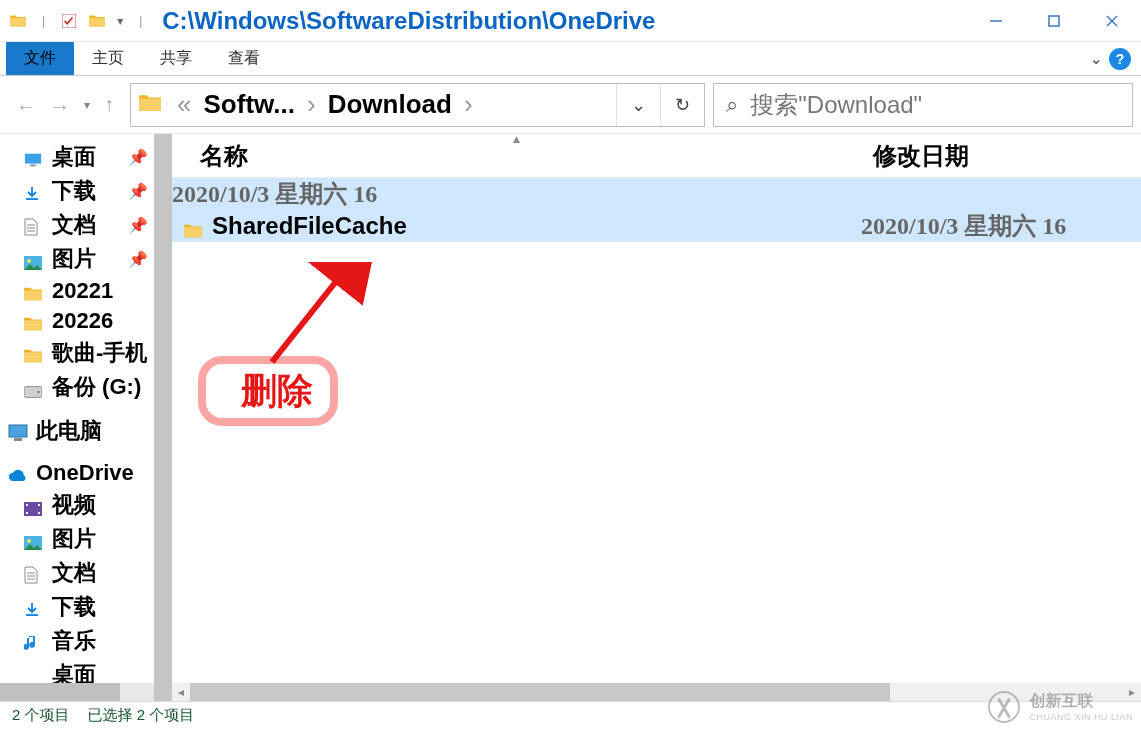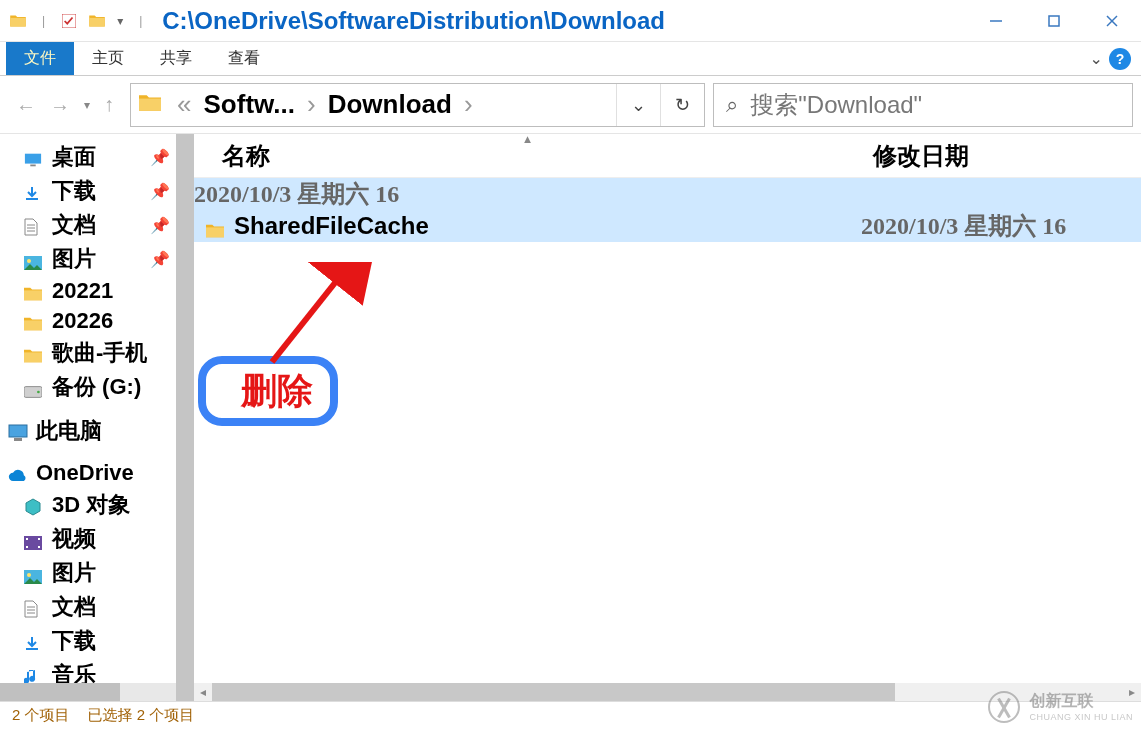--- a/index.html
+++ b/index.html
@@ -11,21 +11,21 @@
 .titlebar .qat-icon { width: 16px; height: 16px; display: inline-flex; align-items: center; justify-content: center; }
 .titlebar .qat-sep { color: #999; font-size: 12px; padding: 0 4px; }
 .titlebar .title { font-size: 24px; font-weight: 700; color: #0a65c4; padding-left: 16px; flex: 1; }
 .titlebar .winbtns { display: flex; }
 .titlebar .winbtn { width: 58px; height: 42px; display: flex; align-items: center; justify-content: center; color: #3a78c0; }
 .titlebar .winbtn.close { color: #3a78c0; }
 
 
 .ribbon { height: 34px; background: #fff; display: flex; align-items: stretch; border-bottom: 1px solid #ccc; padding-left: 6px; }
 .ribbon .tab { padding: 0 18px; display: flex; align-items: center; font-size: 16px; color: #333; }
-.ribbon .tab.file { background: #1979ca; color: #fef9c3; font-size: 16px; }
+.ribbon .tab.file { background: #1979ca; color: #000000; font-size: 16px; }
 .ribbon .spacer { flex: 1; }
 .ribbon .helpbtn { display: flex; align-items: center; gap: 6px; padding-right: 10px; }
 .ribbon .chev { color: #555; }
 .ribbon .helpcircle { width: 22px; height: 22px; border-radius: 50%; background: #1e88e5; color: #fff; display: flex; align-items: center; justify-content: center; font-size: 14px; font-weight: bold; }
 
 
 .navrow { height: 58px; display: flex; align-items: center; gap: 8px; padding: 0 8px; border-bottom: 1px solid #e5e5e5; }
 .navbtns { display: flex; align-items: center; gap: 14px; color: #555; font-size: 20px; padding: 0 8px; }
 .navbtns .disabled { color: #aaa; }
 .addressbar { flex: 1; height: 44px; border: 1px solid #bdbdbd; display: flex; align-items: center; position: relative; }
@@ -34,21 +34,21 @@
 .addressbar .crumb { padding: 0 6px; }
 .addressbar .sep { color: #999; padding: 0 6px; font-weight: 400; }
 .addressbar .right { margin-left: auto; display: flex; height: 100%; }
 .addressbar .drop, .addressbar .refresh { width: 44px; border-left: 1px solid #e0e0e0; display: flex; align-items: center; justify-content: center; color: #444; font-size: 18px; }
 .searchbox { width: 420px; height: 44px; border: 1px solid #bdbdbd; display: flex; align-items: center; padding: 0 12px; }
 .searchbox .sicon { color: #666; font-size: 22px; margin-right: 12px; }
 .searchbox .stext { font-size: 24px; color: #777; }
 
 
 .split { display: flex; height: calc(729px - 42px - 34px - 58px - 28px); }
-.navpane { width: 194px; overflow: hidden; position: relative; border-right: 0; padding-top: 6px; }
+.navpane { width: 172px; overflow: hidden; position: relative; border-right: 0; padding-top: 6px; }
 .navpane::after { content: ""; position: absolute; right: 0; top: 0; width: 18px; height: 100%; background: linear-gradient(#c5c5c5,#c5c5c5); }
 .navpane .scrollbar-thumb { position: absolute; right: 0; top: 0; width: 18px; height: 260px; background: #9b9b9b; }
 .navpane .scrollbar-thumb2 { position: absolute; right: 0; top: 320px; width: 18px; height: 210px; background: #9b9b9b; }
 .navpane .item { display: flex; align-items: center; gap: 8px; padding: 2px 0 2px 24px; font-size: 22px; font-weight: 700; white-space: nowrap; }
 .navpane .item.top { padding-left: 8px; }
 .navpane .item .pin { margin-left: auto; margin-right: 24px; color: #888; font-size: 16px; font-weight: 400; }
 .navpane .icon { width: 20px; height: 18px; flex: none; }
 .navpane .hscroll { position: absolute; bottom: 0; left: 0; right: 18px; height: 18px; background: #e8e8e8; display:flex; align-items:center; }
 .navpane .hscroll .thumb { height: 18px; width: 120px; background: #c0c0c0; }
 
@@ -63,24 +63,24 @@
 .content .row { display: flex; align-items: center; height: 32px; font-size: 24px; font-weight: 700; background: #cfe8ff; }
 .content .row .fname { flex: 1; display: flex; align-items: center; gap: 8px; padding-left: 12px; }
 .content .row .fdate { width: 280px; color: #666; font-weight: 700; white-space: nowrap; overflow: hidden; font-family: Liberation Serif, serif; }
 .content .foldericon-sm { width: 20px; height: 18px; flex: none; }
 .content .hscroll { position: absolute; bottom: 0; left: 0; right: 0; height: 18px; background: #f0f0f0; display: flex; align-items: center; }
 .content .hscroll .lar, .content .hscroll .rar { width: 18px; text-align: center; color: #888; font-size: 12px; }
 .content .hscroll .track { flex: 1; height: 18px; position: relative; }
 .content .hscroll .thumb { position: absolute; left: 0; top: 0; height: 18px; width: 75%; background: #c8c8c8; }
 
 
-.statusbar { height: 28px; border-top: 1px solid #ddd; display: flex; align-items: center; font-size: 15px; color: #a16207; padding: 0 12px; gap: 18px; }
-
-
-.annotation { position: absolute; left: 198px; top: 356px; width: 140px; height: 70px; border: 8px solid #3b82f6; border-radius: 24px; background: #fff; display: flex; align-items: center; justify-content: center; padding-left: 18px; }
+.statusbar { height: 28px; border-top: 1px solid #ddd; display: flex; align-items: center; font-size: 15px; color: #14532d; padding: 0 12px; gap: 18px; }
+
+
+.annotation { position: absolute; left: 198px; top: 356px; width: 140px; height: 70px; border: 8px solid #fca5a5; border-radius: 24px; background: #fff; display: flex; align-items: center; justify-content: center; padding-left: 18px; }
 .annotation span { font-size: 36px; font-weight: 700; color: #e51616; }
 .arrow { position: absolute; left: 262px; top: 262px; pointer-events: none; }
 
 
 .watermark { position: absolute; right: 8px; bottom: 6px; display: flex; align-items: flex-start; gap: 9px; opacity: 0.55; }
 .watermark .wcircle { width: 32px; height: 32px; border: 2px solid #888; border-radius: 50%; position: relative; }
 .watermark .wcircle::before, .watermark .wcircle::after { content: ""; position: absolute; background: #888; width: 3px; height: 22px; top: 4px; left: 50%; }
 .watermark .wcircle::before { transform: translateX(-50%) rotate(30deg); }
 .watermark .wcircle::after { transform: translateX(-50%) rotate(-30deg); }
 .watermark .wtext .l1 { font-size: 16px; font-weight: 700; color: #777; }
@@ -110,21 +110,21 @@
     </span>
     <span class="qat-icon">
       <svg viewBox="0 0 20 18" width="16" height="14">
           <path class="folder-y2" d="M0 2h7l2 2h11v12H0z"></path>
           <path class="folder-y" d="M0 5h20v11H0z"></path>
         </svg>
     </span>
     <span style="color:#666;font-size:12px;">▾</span>
     <span class="qat-sep">|</span>
   </div>
-  <div class="title">C:\OneDrive\SoftwareDistribution\Download</div>
+  <div class="title">C:\Windows\SoftwareDistribution\OneDrive</div>
   <div class="winbtns">
     <div class="winbtn">
         <svg width="14" height="14" viewBox="0 0 14 14">
           <line x1="1" y1="7" x2="13" y2="7" stroke="currentColor" stroke-width="1.5"></line>
         </svg>
       </div>
     <div class="winbtn">
         <svg width="12" height="12" viewBox="0 0 12 12">
           <rect x="1" y="1" width="10" height="10" fill="none" stroke="currentColor" stroke-width="1.5"></rect>
         </svg>
@@ -260,26 +260,20 @@
       <span>此电脑</span>
     </div>
     <div class="item top" style="margin-top:10px;">
       <span class="icon"><svg viewBox="0 0 24 16" width="20" height="16">
             <path d="M6 14a5 5 0 010-10 7 7 0 0113 3 4 4 0 010 7H6z" fill="#0a84d6"></path>
           </svg></span>
       <span>OneDrive</span>
     </div>
     <div id="tree-pc">
         <div class="item">
-          <span class="icon"><svg viewBox="0 0 18 18" width="18" height="18">
-              <path d="M9 1l7 4v8l-7 4-7-4V5z" fill="#3dbec5" stroke="#2a8a90"></path>
-            </svg></span>
-          <span>3D 对象</span>
-        </div>
-        <div class="item">
           <span class="icon"><svg viewBox="0 0 18 14" width="18" height="14">
               <rect width="18" height="14" fill="#6a4aa0"></rect>
               <rect x="2" y="2" width="2" height="2" fill="#fff"></rect>
               <rect x="2" y="10" width="2" height="2" fill="#fff"></rect>
               <rect x="14" y="2" width="2" height="2" fill="#fff"></rect>
               <rect x="14" y="10" width="2" height="2" fill="#fff"></rect>
             </svg></span>
           <span>视频</span>
         </div>
         <div class="item">

